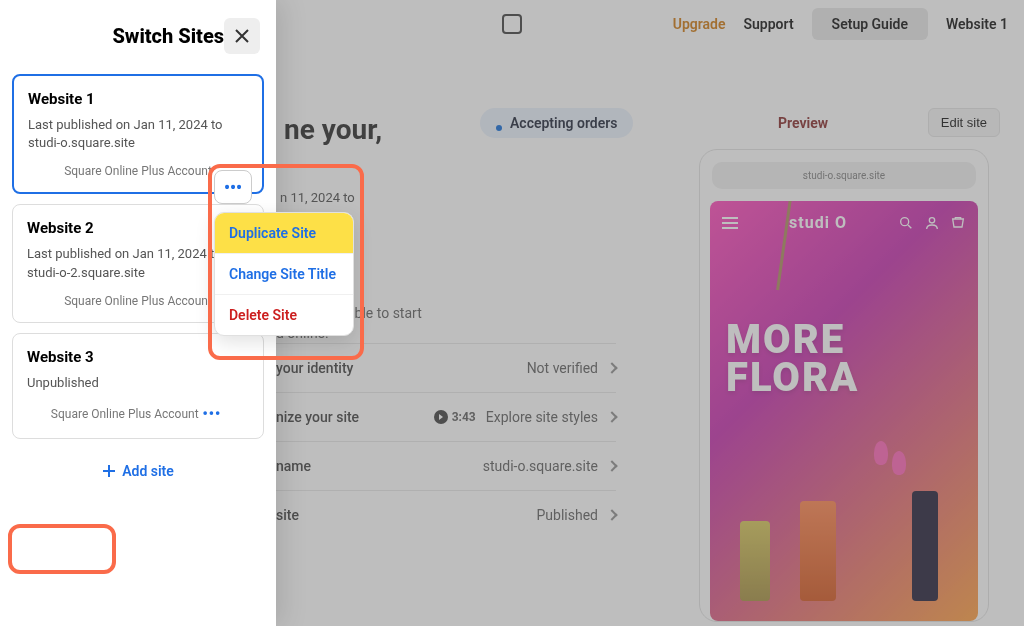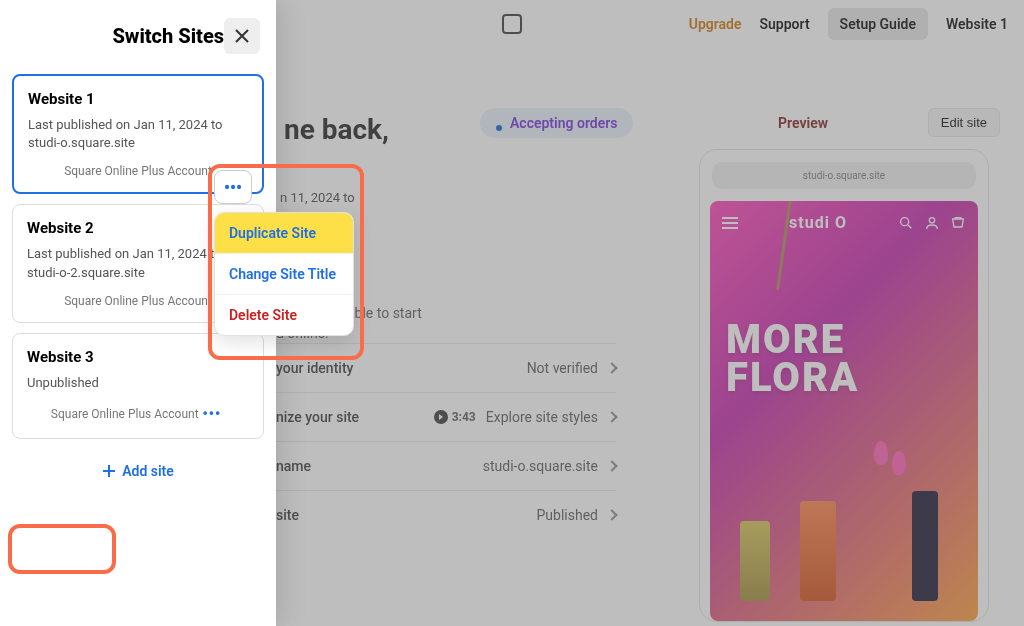--- a/index.html
+++ b/index.html
@@ -2,25 +2,25 @@
 <html><head>
 <meta charset="utf-8">
 <style>
   * { box-sizing: border-box; margin: 0; padding: 0; }
   body { font-family: -apple-system, BlinkMacSystemFont, "Segoe UI", Roboto, sans-serif; background: #fff; width:1024px; height:626px; overflow:hidden; position:relative; }
   .page-bg { position:absolute; inset:0; background:#fff; }
   .topnav { position:absolute; top:0; left:0; right:0; height:48px; display:flex; align-items:center; padding:0 16px; gap:16px; }
   .brand-logo { position:absolute; left:50%; transform:translateX(-50%); width:20px; height:20px; border:2px solid #333; border-radius:4px; }
   .nav-right { margin-left:auto; display:flex; align-items:center; gap:18px; font-size:14px; font-weight:600; }
   .nav-right .upgrade { color:#cc7000; }
-  .nav-right .setup-guide { background:#e5e5e5; padding:8px 12px; border-radius:6px; }
+  .nav-right .setup-guide { background:#e5e5e5; padding:8px 20px; border-radius:6px; }
 
   .main { position:absolute; top:48px; left:0; right:0; bottom:0; }
   .welcome-title { position:absolute; left:284px; top:65px; font-size:28px; font-weight:700; color:#1a1a1a; }
-  .accepting-pill { position:absolute; left:480px; top:60px; background:#e8f0fc; color:#6d28d9; padding:7px 16px; border-radius:18px; font-size:14px; font-weight:600; display:flex; align-items:flex-end; gap:8px; }
+  .accepting-pill { position:absolute; left:480px; top:60px; background:#e8f0fc; color:#0f172a; padding:7px 16px; border-radius:18px; font-size:14px; font-weight:600; display:flex; align-items:flex-end; gap:8px; }
   .accepting-pill::before { content:""; width:6px; height:6px; background:#0062d6; border-radius:50%; }
 
   .setup-section { position:absolute; left:276px; top:228px; width:340px; }
   .setup-heading { font-size:17px; font-weight:700; margin-bottom:8px; }
   .setup-desc { font-size:14px; color:#555; line-height:1.4; }
   .setup-row { display:flex; align-items:center; justify-content:space-between; padding:16px 0; border-top:1px solid #e5e5e5; font-size:14px; color:#333; }
   .setup-row:first-of-type { margin-top:20px; }
   .setup-row .left-label { font-weight:500; }
   .setup-row .meta { display:flex; align-items:center; gap:10px; color:#555; }
   .setup-row .duration { display:flex; align-items:center; gap:4px; font-weight:700; font-size:12px; }
@@ -97,21 +97,21 @@
     <div class="brand-logo"></div>
     <div class="nav-right">
       <span class="upgrade">Upgrade</span>
       <span>Support</span>
       <span class="setup-guide">Setup Guide</span>
       <span>Website 1</span>
     </div>
   </div>
 
   <div class="main">
-    <div class="welcome-title">ne back,</div>
+    <div class="welcome-title">ne your,</div>
     <div class="accepting-pill">
         <span>Accepting orders</span>
       </div>
 
     <div class="setup-section">
       <div class="setup-heading">ine</div>
       <div class="setup-desc"><span>from being able to start</span><br><span>d online.</span></div>
 
       <div class="setup-row">
         <span class="left-label">your identity</span>

